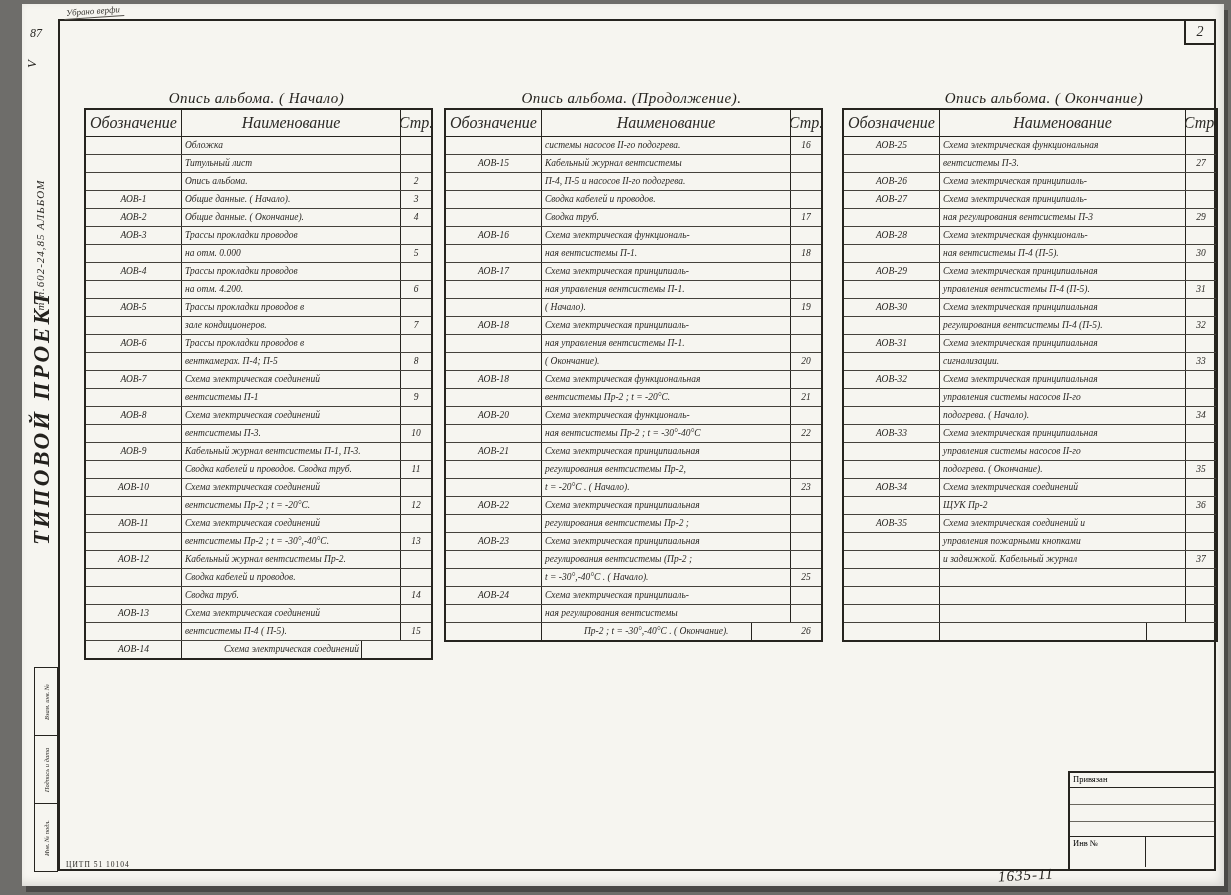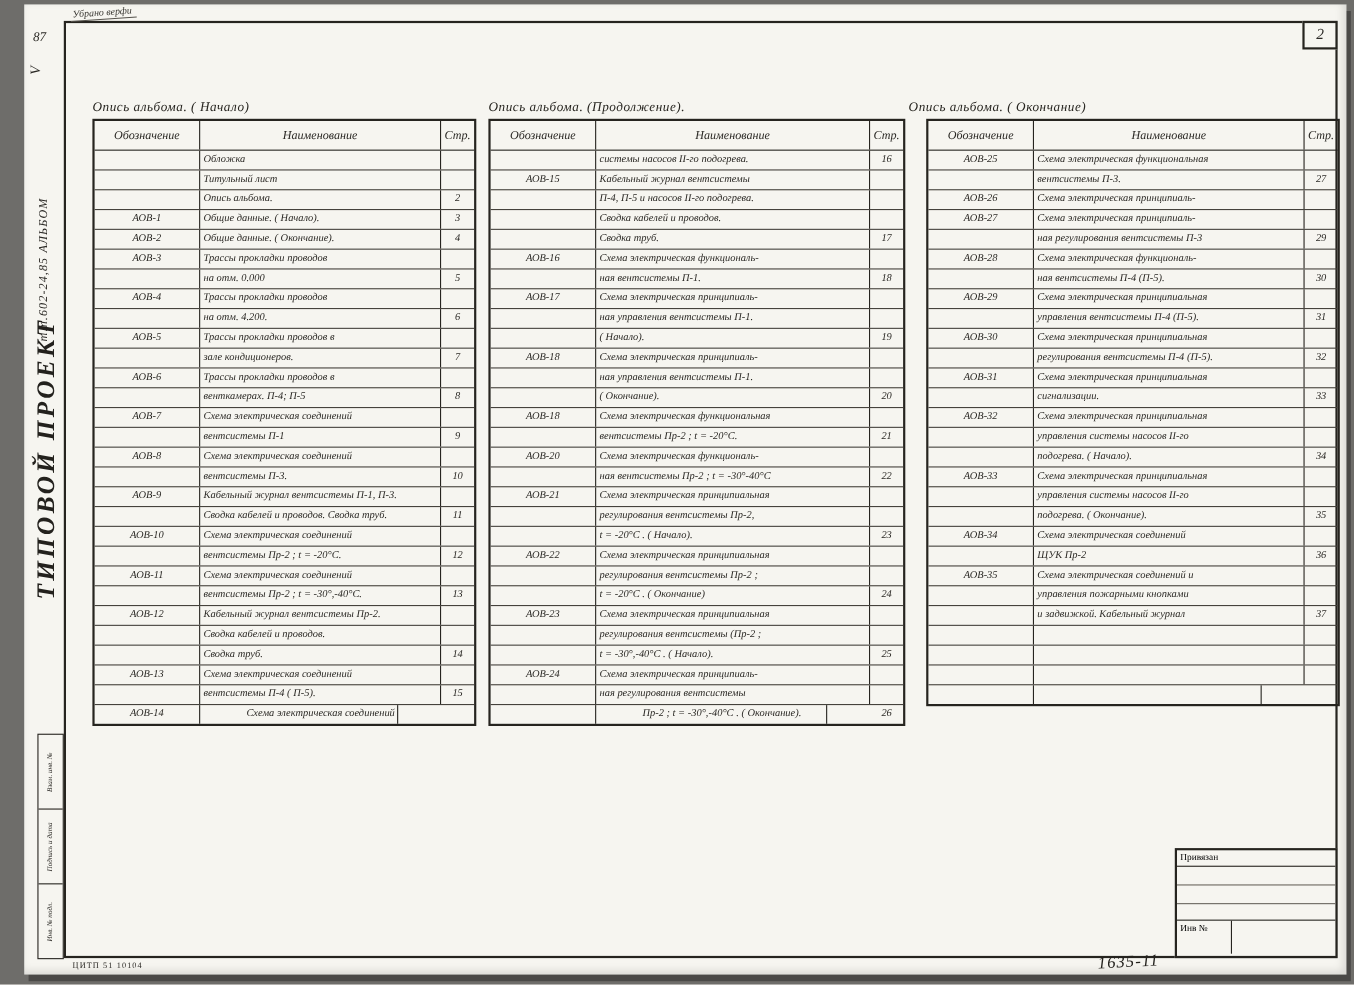--- a/index.html
+++ b/index.html
@@ -57,57 +57,57 @@
     flex:1;border-bottom:1px solid #26241f;position:relative;overflow:visible;
   }
   .side-stamp-cell:last-child{border-bottom:none;}
   .side-stamp-cell span{
     position:absolute;left:50%;top:50%;
     transform:translate(-50%,-50%) rotate(-90deg);
     font-size:6.5px;font-style:italic;white-space:nowrap;color:#2b2925;
   }
   
   .tbl-title{
-    position:absolute;font-size:12px;font-style:italic;color:#26241f;
-    white-space:nowrap;letter-spacing:.5px;
+    position:absolute;font-size:15px;font-style:italic;color:#26241f;
+    text-align:center;white-space:nowrap;letter-spacing:.5px;
   }
   .tbl{
     position:absolute;border:2px solid #26241f;background:transparent;
   }
   .tr{display:flex;height:17px;border-bottom:1px solid #45423c;}
   .tr:last-child{border-bottom:none;gap:39px;}
   .tr.thead{height:26px;border-bottom:1.5px solid #26241f;}
   .td{
     border-right:1px solid #26241f;overflow:hidden;white-space:nowrap;
     font-size:9.5px;font-style:italic;color:#2b2925;line-height:16px;
     padding:0 3px;box-sizing:border-box;
   }
   .td:last-child{border-right:none;}
   .c0{width:96px;text-align:center;}
   .c1{flex:1;text-align:left;}
   .c2{width:30px;text-align:center;}
-  .thead .td{display:flex;align-items:center;justify-content:center;font-size:11px;}
+  .thead .td{display:flex;align-items:center;justify-content:center;font-size:16px;}
   
   .stamp{
     position:absolute;right:8px;bottom:15px;width:144px;height:96px;
     border:2px solid #26241f;background:#f6f5f0;margin-top:44px;
   }
   .stamp-row1{height:15px;border-bottom:1px solid #26241f;font-size:8.5px;
     padding:1px 3px;box-sizing:border-box;}
   .stamp-mid{height:48px;border-bottom:1px solid #26241f;}
   .stamp-line{height:16px;border-bottom:1px solid #6a675f;}
   .stamp-bottom{display:flex;height:30px;}
-  .stamp-inv{width:50px;border-right:1px solid #26241f;font-size:8.5px;
+  .stamp-inv{width:76px;border-right:1px solid #26241f;font-size:8.5px;
     padding:1px 3px;box-sizing:border-box;}
   .doc-number{
     position:absolute;right:170px;bottom:2px;font-size:15px;font-style:italic;
     color:#23211d;transform:rotate(-3deg);letter-spacing:1px;
   }
   .print-code{
-    position:absolute;left:8px;bottom:4px;font-size:7.5px;color:#2b2925;letter-spacing:1px;padding-left:36px;
+    position:absolute;left:8px;bottom:17px;font-size:7.5px;color:#2b2925;letter-spacing:1px;padding-left:36px;
   }
 </style>
 </head>
 <body>
 
 <div class="paper">
 
   <div class="frame"></div>
 
   <div class="corner-box hand">2</div>
@@ -127,21 +127,21 @@
         <span>Подпись и дата</span>
       </div>
       <div class="side-stamp-cell">
         <span>Инв. № подл.</span>
       </div>
     </div>
   </div>
 
   <div class="tbl-title hand" style="left:62px;top:86px;width:345px;">Опись альбома.  ( Начало)</div>
   <div class="tbl-title hand" style="left:422px;top:86px;width:375px;">Опись альбома.  (Продолжение).</div>
-  <div class="tbl-title hand" style="left:804px;top:86px;width:372px;">Опись альбома.    ( Окончание)</div>
+  <div class="tbl-title hand" style="left:836px;top:86px;width:372px;">Опись альбома.    ( Окончание)</div>
 
   <div class="tbl" style="left:62px;top:104px;width:345px;">
       <div class="tr thead">
         <div class="td c0">Обозначение</div>
         <div class="td c1">Наименование</div>
         <div class="td c2">Стр.</div>
       </div>
       <div class="tr">
         <div class="td c0"></div>
         <div class="td c1">Обложка</div>
@@ -396,25 +396,20 @@
       </div>
       <div class="tr">
         <div class="td c0">АОВ-22</div>
         <div class="td c1">Схема электрическая принципиальная</div>
         <div class="td c2"></div>
       </div>
       <div class="tr">
         <div class="td c0"></div>
         <div class="td c1">регулирования вентсистемы  Пр-2 ;</div>
         <div class="td c2"></div>
-      </div>
-      <div class="tr">
-        <div class="td c0"></div>
-        <div class="td c1">t = -20°C .  ( Окончание)</div>
-        <div class="td c2">24</div>
       </div>
       <div class="tr">
         <div class="td c0">АОВ-23</div>
         <div class="td c1">Схема электрическая принципиальная</div>
         <div class="td c2"></div>
       </div>
       <div class="tr">
         <div class="td c0"></div>
         <div class="td c1">регулирования вентсистемы (Пр-2 ;</div>
         <div class="td c2"></div>

